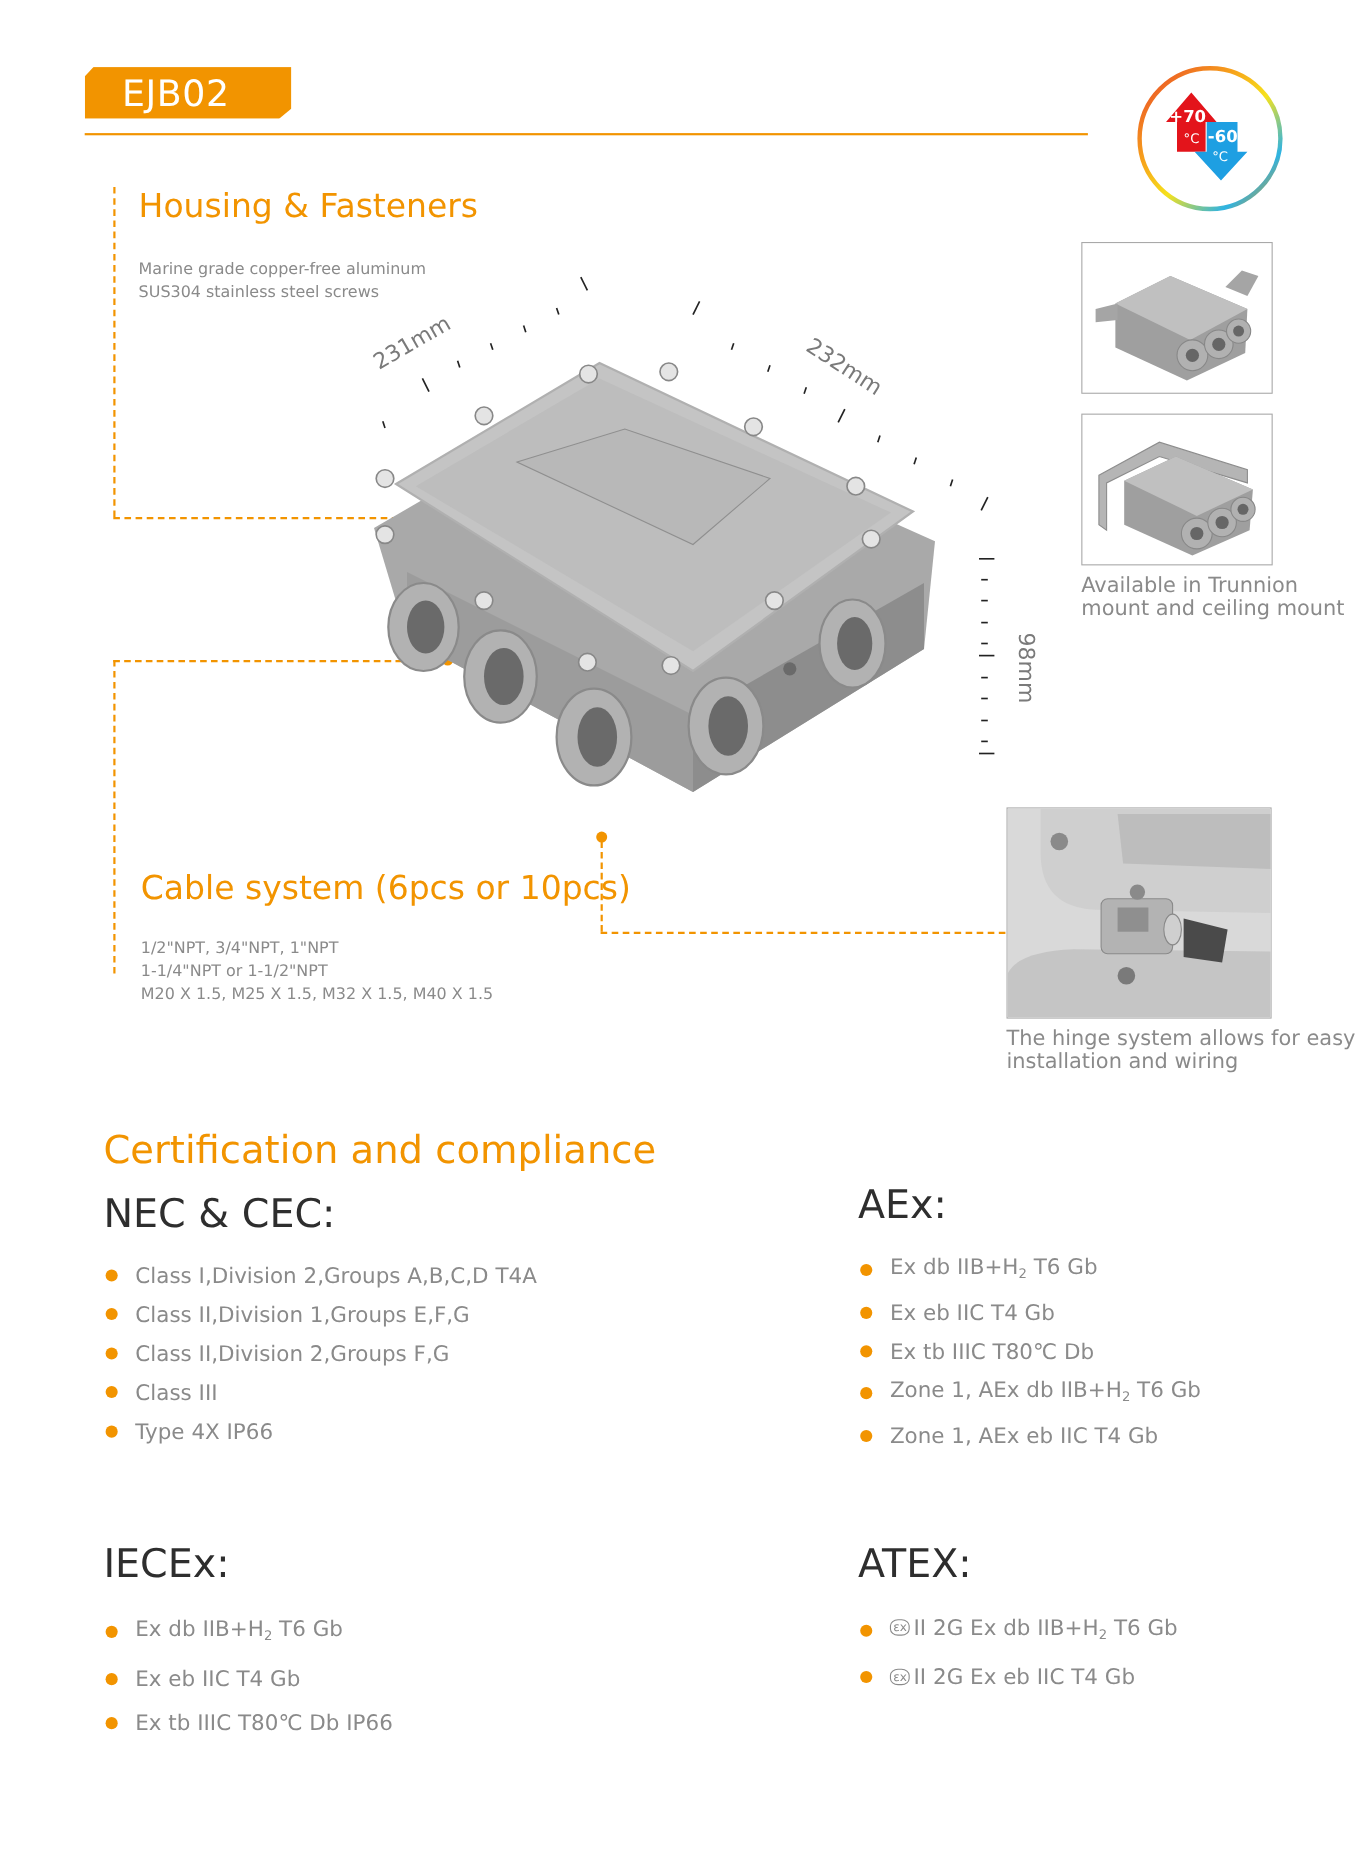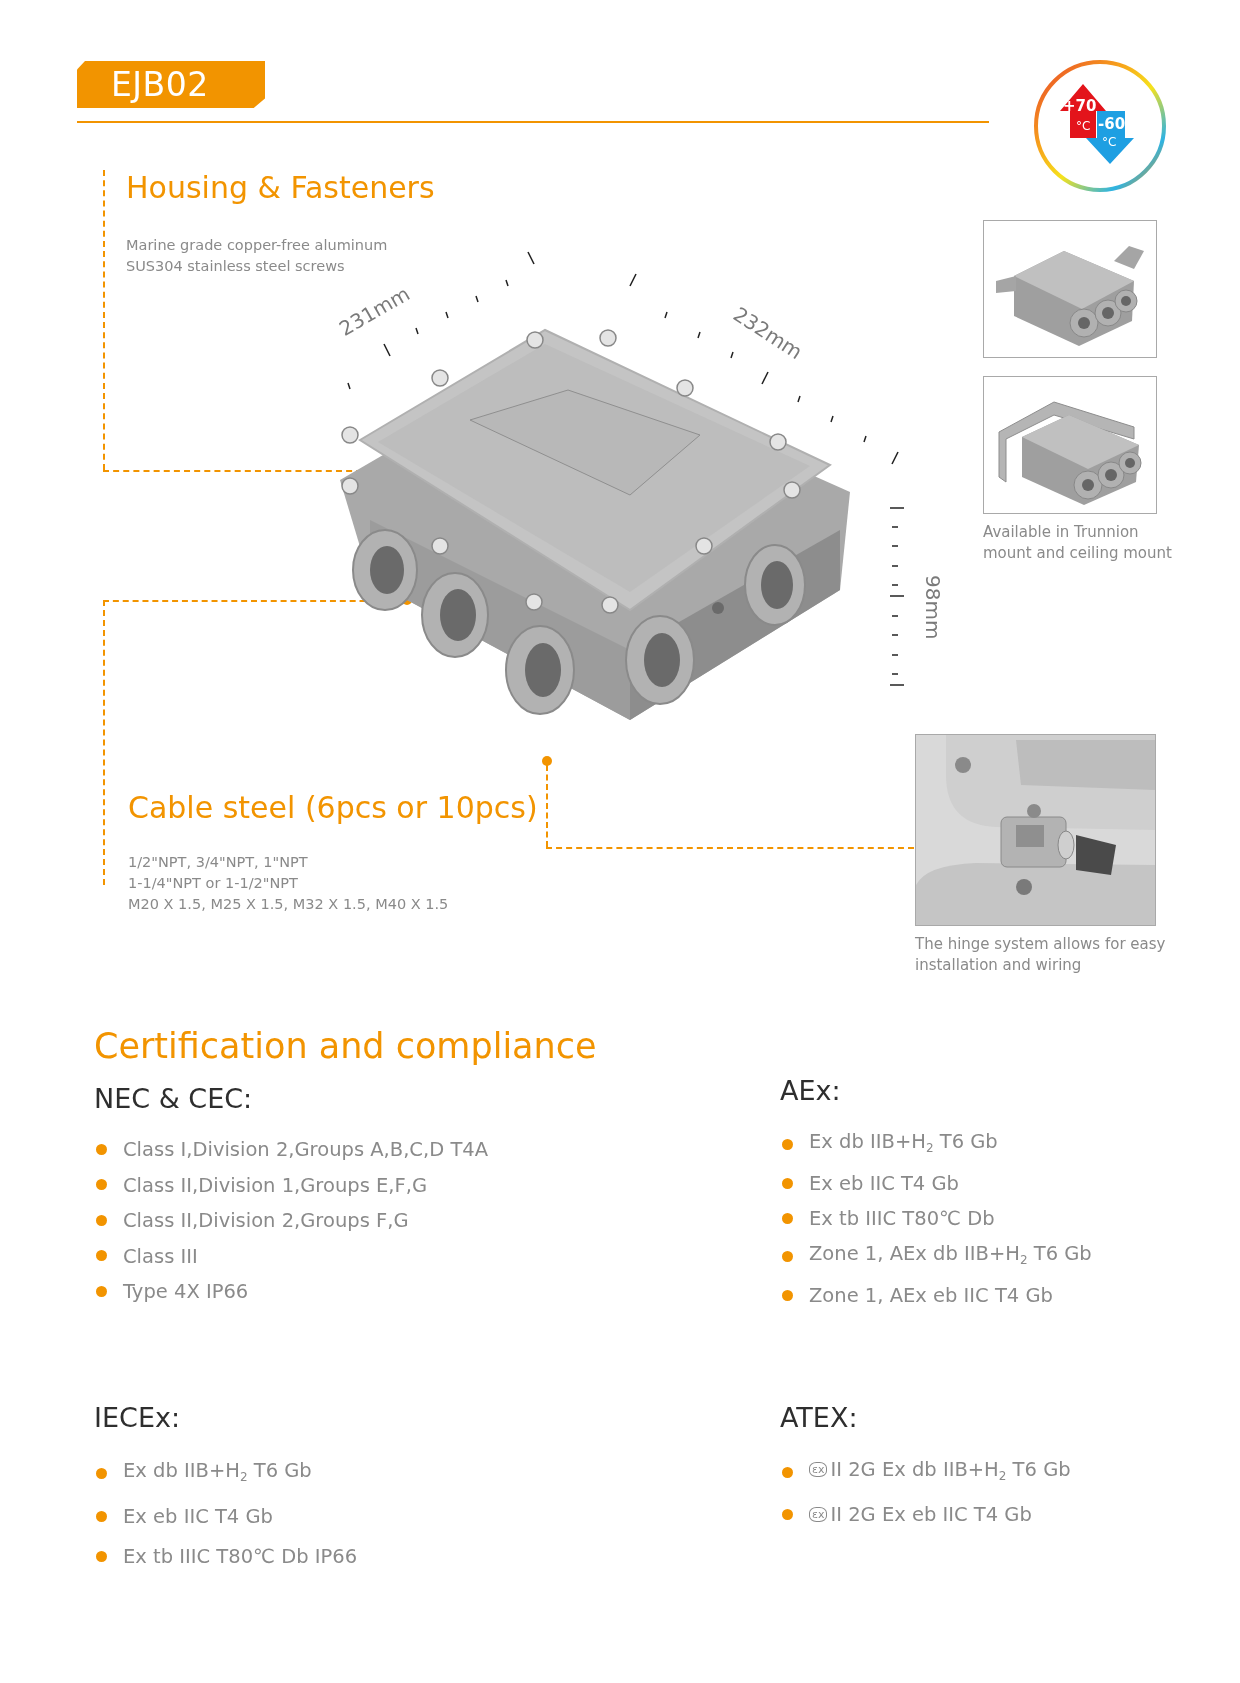--- a/index.html
+++ b/index.html
@@ -24,26 +24,26 @@
     .dash-v { position: absolute; border-left: 2px dashed #f29400; width: 0; }
     .dash-h { position: absolute; border-top: 2px dashed #f29400; height: 0; }
     .dot { position: absolute; width: 10px; height: 10px; border-radius: 50%; background: #f29400; }
 
     .feat-title { position: absolute; color: #f29400; font-size: 30px; white-space: nowrap; }
     .feat-text { position: absolute; color: #8a8a8a; font-size: 14.5px; line-height: 21px; white-space: nowrap; margin-top: 28px; }
 
     .dim-label { position: absolute; color: #7a7a7a; font-size: 20px; white-space: nowrap; }
 
     .thumb { position: absolute; border: 1.5px solid #a9a9a9; background: #fff; overflow: hidden; }
-    .caption { position: absolute; color: #8a8a8a; font-size: 15px; line-height: 21px; white-space: nowrap; }
+    .caption { position: absolute; color: #8a8a8a; font-size: 19px; line-height: 21px; white-space: nowrap; }
 
     
     .section-title { position: absolute; left: 94px; top: 1026px; color: #f29400; font-size: 35px; white-space: nowrap; }
     .cert-group { position: absolute; }
-    .cert-heading { color: #2e2e2e; font-size: 27px; margin-bottom: 18px; white-space: nowrap; }
+    .cert-heading { color: #2e2e2e; font-size: 36px; margin-bottom: 18px; white-space: nowrap; }
     .cert-list { list-style: none; }
     .cert-list li { position: relative; padding-left: 29px; color: #8a8a8a; font-size: 19.5px; white-space: nowrap; }
     .cert-list li .bullet { position: absolute; left: 2px; top: 50%; margin-top: -6px; width: 11px; height: 11px; border-radius: 50%; background: #f29400; }
     .cert-list li sub { font-size: 12px; vertical-align: -4px; }
     .ex-mark { display: inline-block; font-size: 11px; border: 1px solid #8a8a8a; border-radius: 40%; padding: 0 2px; margin-right: 3px; transform: translateY(-3px); line-height: 13px; text-align: center; }
   </style>
 </head>
 <body>
 
 <div class="model-tab"><span>EJB02</span></div>
@@ -75,21 +75,21 @@
 <div class="dot" style="left:418px; top:465px;"></div>
 
 <div class="feat-title" style="left:126px; top:170px;">Housing &amp; Fasteners</div>
 <div class="feat-text" style="left:126px; top:207px;">Marine grade copper-free aluminum</div>
 <div class="feat-text" style="left:126px; top:228px;">SUS304 stainless steel screws</div>
 
 <div class="dash-h" style="left:103px; top:600px; width:302px;"></div>
 <div class="dot" style="left:402px; top:595px;"></div>
 <div class="dash-v" style="left:103px; top:600px; height:285px;"></div>
 
-<div class="feat-title" style="left:128px; top:790px;">Cable steel (6pcs or 10pcs)</div>
+<div class="feat-title" style="left:128px; top:790px;">Cable system (6pcs or 10pcs)</div>
 <div class="feat-text" style="left:128px; top:824px;">1/2"NPT,  3/4"NPT,  1"NPT</div>
 <div class="feat-text" style="left:128px; top:845px;">1-1/4"NPT or 1-1/2"NPT</div>
 <div class="feat-text" style="left:128px; top:866px;">M20 X 1.5,  M25 X 1.5,  M32 X 1.5,  M40 X 1.5</div>
 
 <div class="dot" style="left:542px; top:756px;"></div>
 <div class="dash-v" style="left:546px; top:765px; height:82px;"></div>
 <div class="dash-h" style="left:546px; top:847px; width:368px;"></div>
 
 <div class="abs" style="left:330px; top:230px; width:580px; height:540px;">
   <svg width="580" height="540" viewBox="0 0 580 540">

